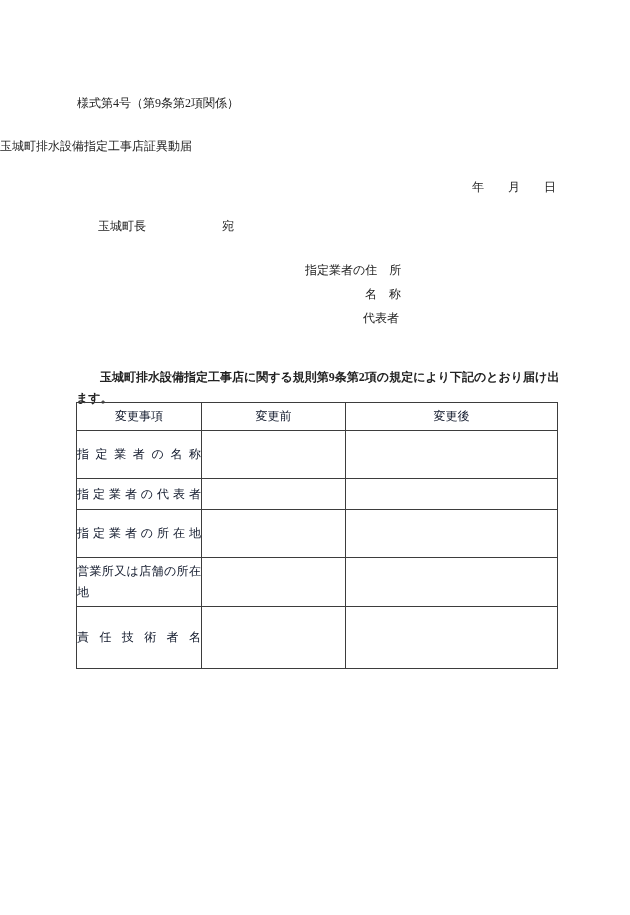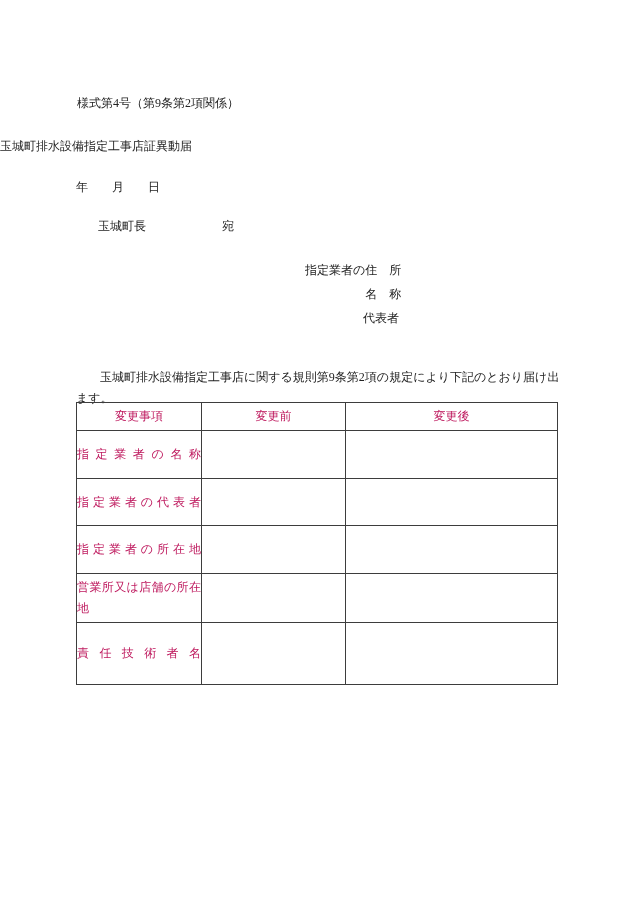--- a/index.html
+++ b/index.html
@@ -31,67 +31,69 @@
     right: 0;
     top: 139px;
     text-align: left;
     line-height: 15px;
     white-space: nowrap;
   }
   .date-line {
     left: 76px;
     top: 180px;
     width: 480px;
+    text-align: right;
     line-height: 15px;
     white-space: nowrap;
   }
   .addressee {
     left: 98px;
     top: 219px;
     line-height: 15px;
     white-space: nowrap;
   }
   .addressee-suffix { margin-left: 76px; }
 
   .applicant {
     left: 305px;
     top: 258px;
     line-height: 24px;
   }
-  .applicant .l2 { padding-left: 60px; text-align: center; }
+  .applicant .l2 { padding-left: 60px; }
   .applicant .l3 { padding-left: 58px; }
 
   .body-par {
     left: 76px;
     top: 367px;
     width: 500px;
     line-height: 21px;
+    font-weight: bold;
   }
   .body-par div { white-space: nowrap; }
 
   table.change-table {
     position: absolute;
     left: 76px;
     top: 402px;
     width: 481px;
     border-collapse: collapse;
     table-layout: fixed;
     font-size: 12px;
-    color: #be185d;
+    color: #0f172a;
   }
   .change-table td, .change-table th {
     border: 1px solid #3d3d3d;
     padding: 0;
     font-weight: normal;
     vertical-align: middle;
     overflow: hidden;
   }
   .change-table tr.hdr { height: 28px; }
   .change-table tr.r1 { height: 48px; margin-left: 37px; }
-  .change-table tr.r2 { height: 47px; }
+  .change-table tr.r2 { height: 31px; }
   .change-table tr.r3 { height: 48px; }
   .change-table tr.r4 { height: 49px; }
   .change-table tr.r5 { height: 62px; }
   .change-table th { text-align: center; }
   .c-item {
     text-align: justify;
     text-align-last: justify;
     text-justify: inter-ideograph;
     padding: 0 2px;
     line-height: 21px;

